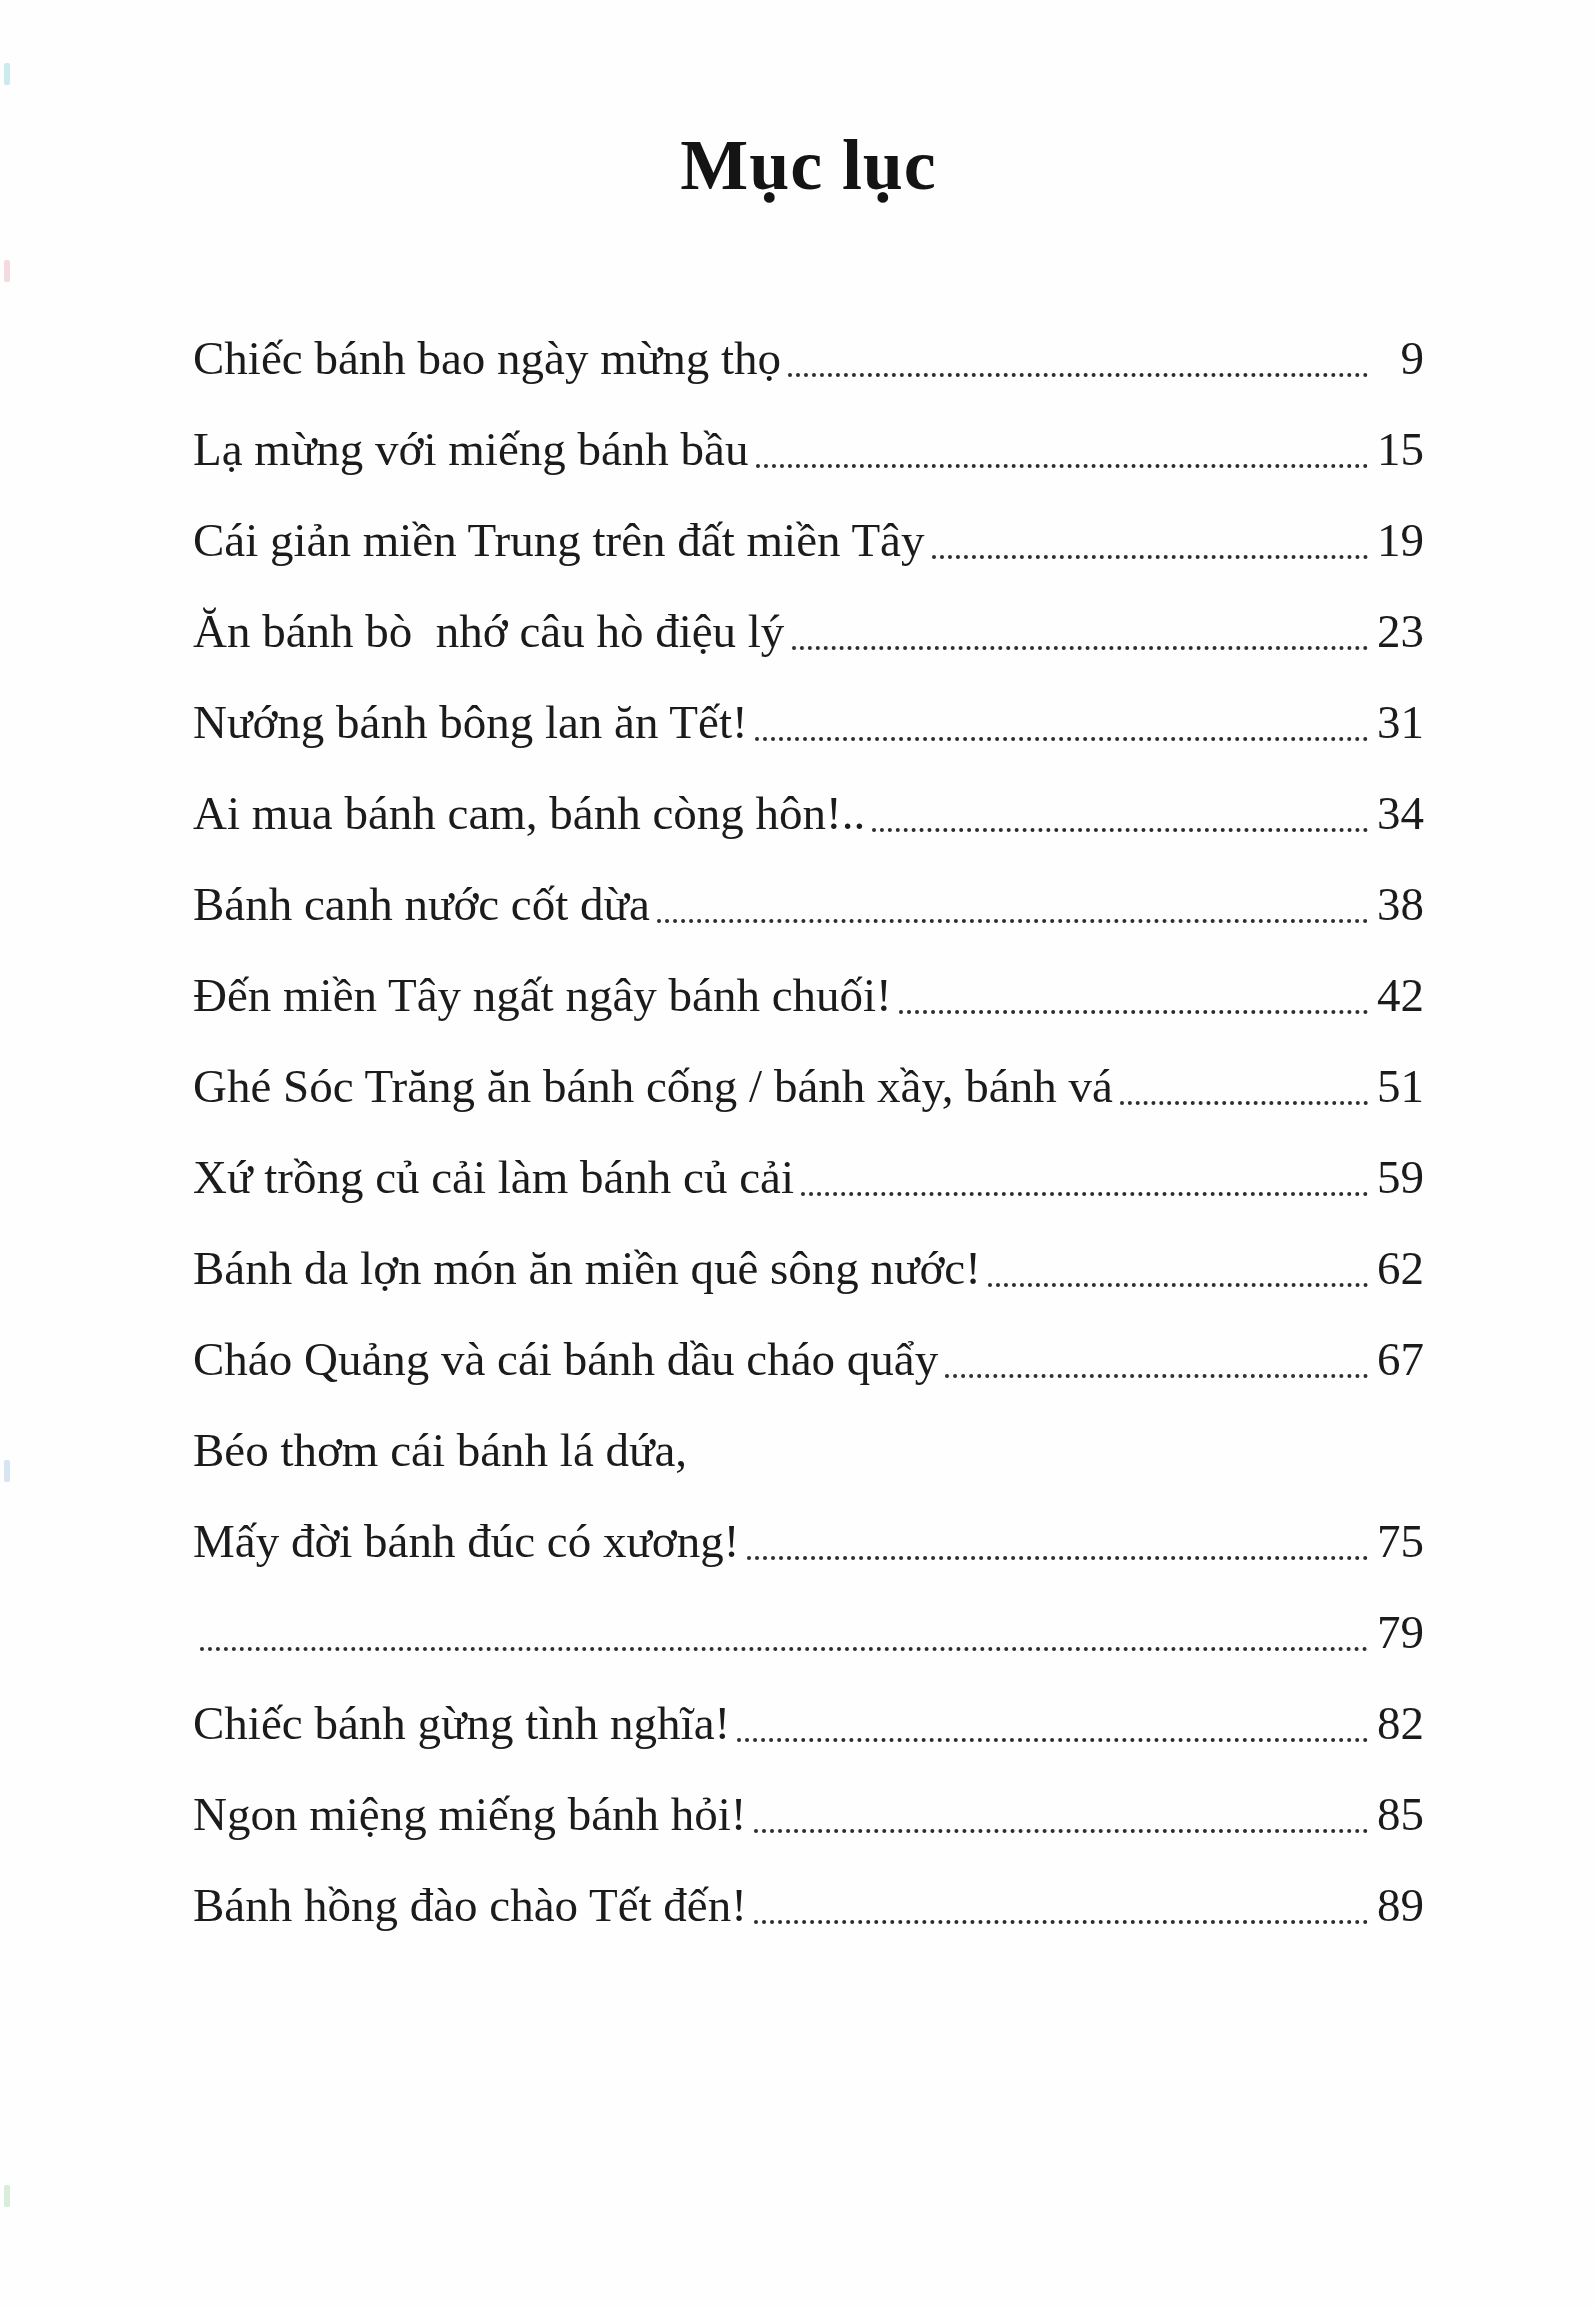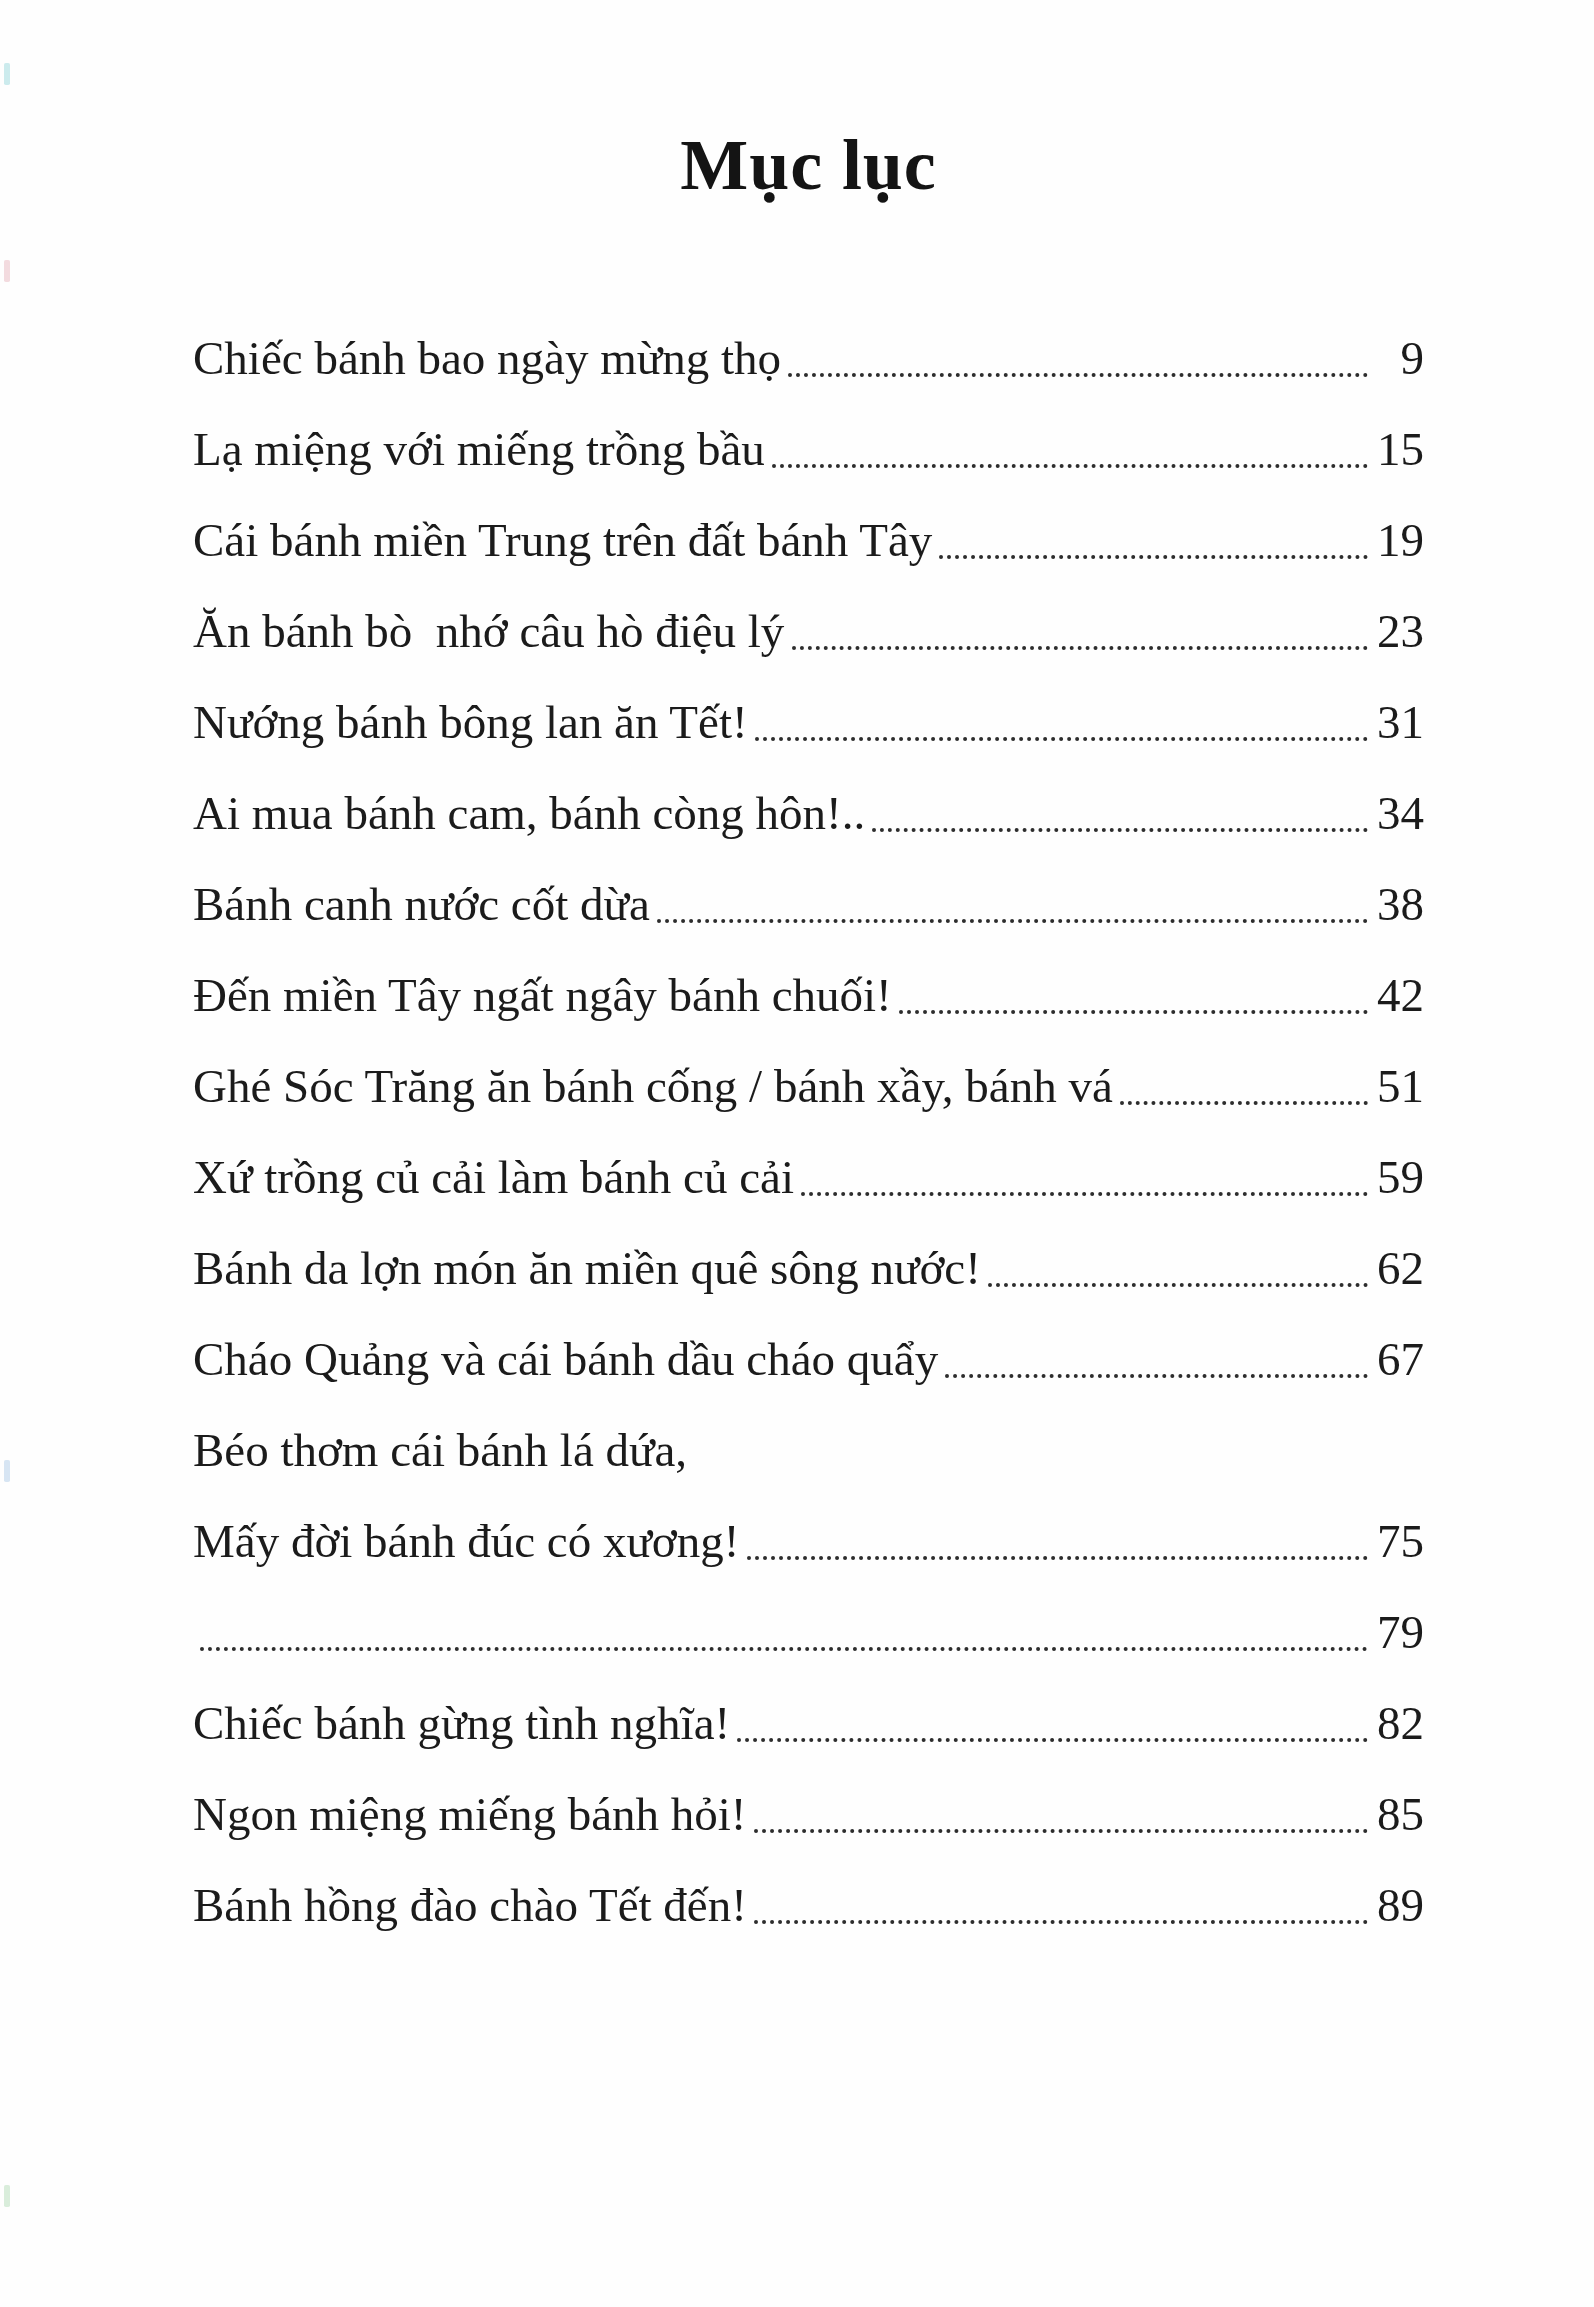--- a/index.html
+++ b/index.html
@@ -78,24 +78,24 @@
 <div class="artifact a4"></div>
 
 <div class="page-inner">
   <h1 class="toc-title">Mục lục</h1>
 
   <div class="toc-list">
       <div class="entry">
         <div class="line"><span class="label">Chiếc bánh bao ngày mừng thọ</span><span class="dots"></span><span class="page-num">9</span></div>
       </div>
       <div class="entry">
-        <div class="line"><span class="label">Lạ miệng với miếng trồng bầu</span><span class="dots"></span><span class="page-num">15</span></div>
+        <div class="line"><span class="label">Lạ mừng với miếng bánh bầu</span><span class="dots"></span><span class="page-num">15</span></div>
       </div>
       <div class="entry">
-        <div class="line"><span class="label">Cái bánh miền Trung trên đất bánh Tây</span><span class="dots"></span><span class="page-num">19</span></div>
+        <div class="line"><span class="label">Cái giản miền Trung trên đất miền Tây</span><span class="dots"></span><span class="page-num">19</span></div>
       </div>
       <div class="entry">
         <div class="line"><span class="label">Ăn bánh bò  nhớ câu hò điệu lý</span><span class="dots"></span><span class="page-num">23</span></div>
       </div>
       <div class="entry">
         <div class="line"><span class="label">Nướng bánh bông lan ăn Tết!</span><span class="dots"></span><span class="page-num">31</span></div>
       </div>
       <div class="entry">
         <div class="line"><span class="label">Ai mua bánh cam, bánh còng hôn!..</span><span class="dots"></span><span class="page-num">34</span></div>
       </div>

